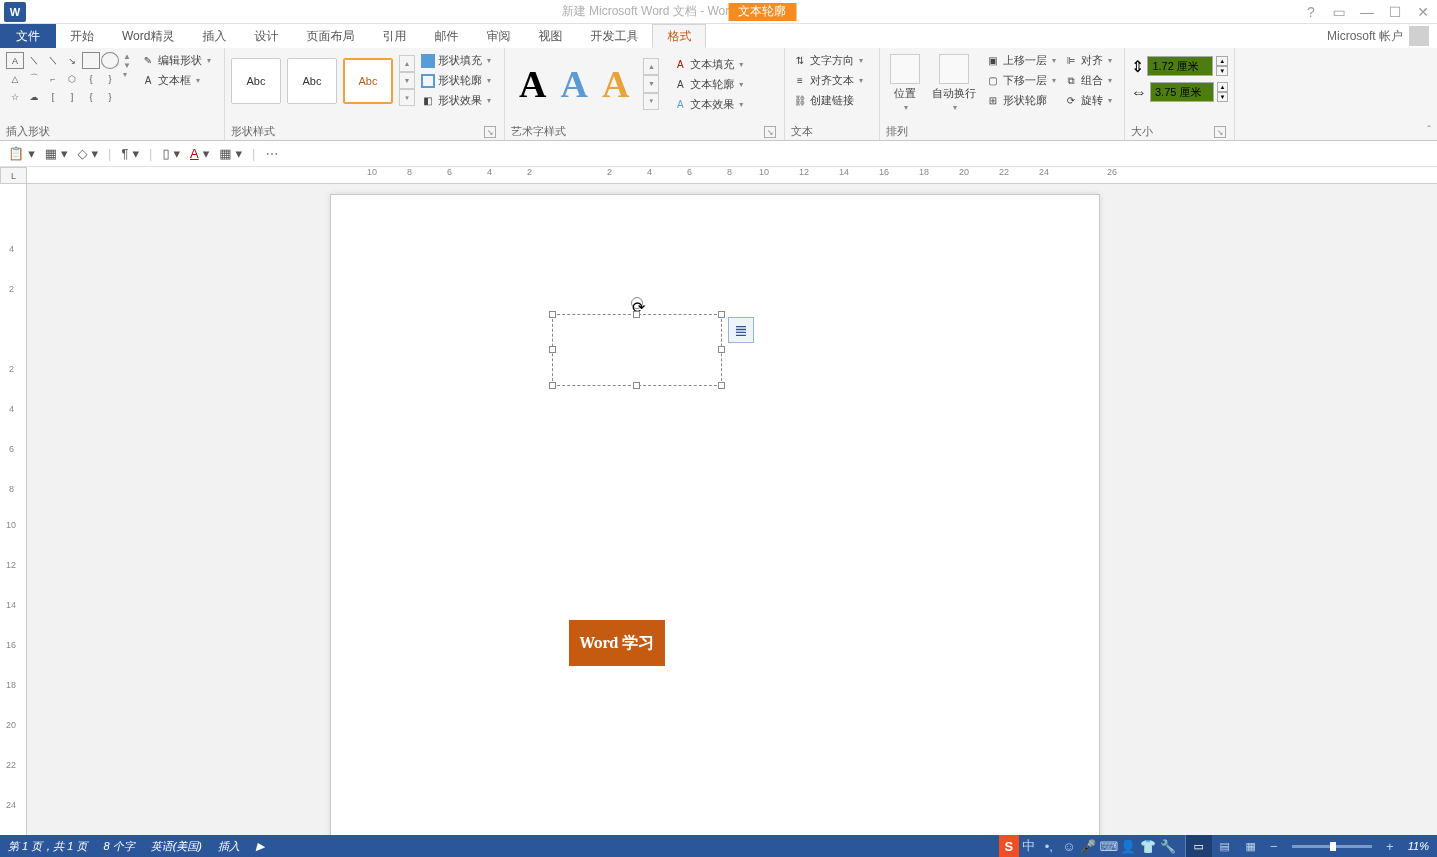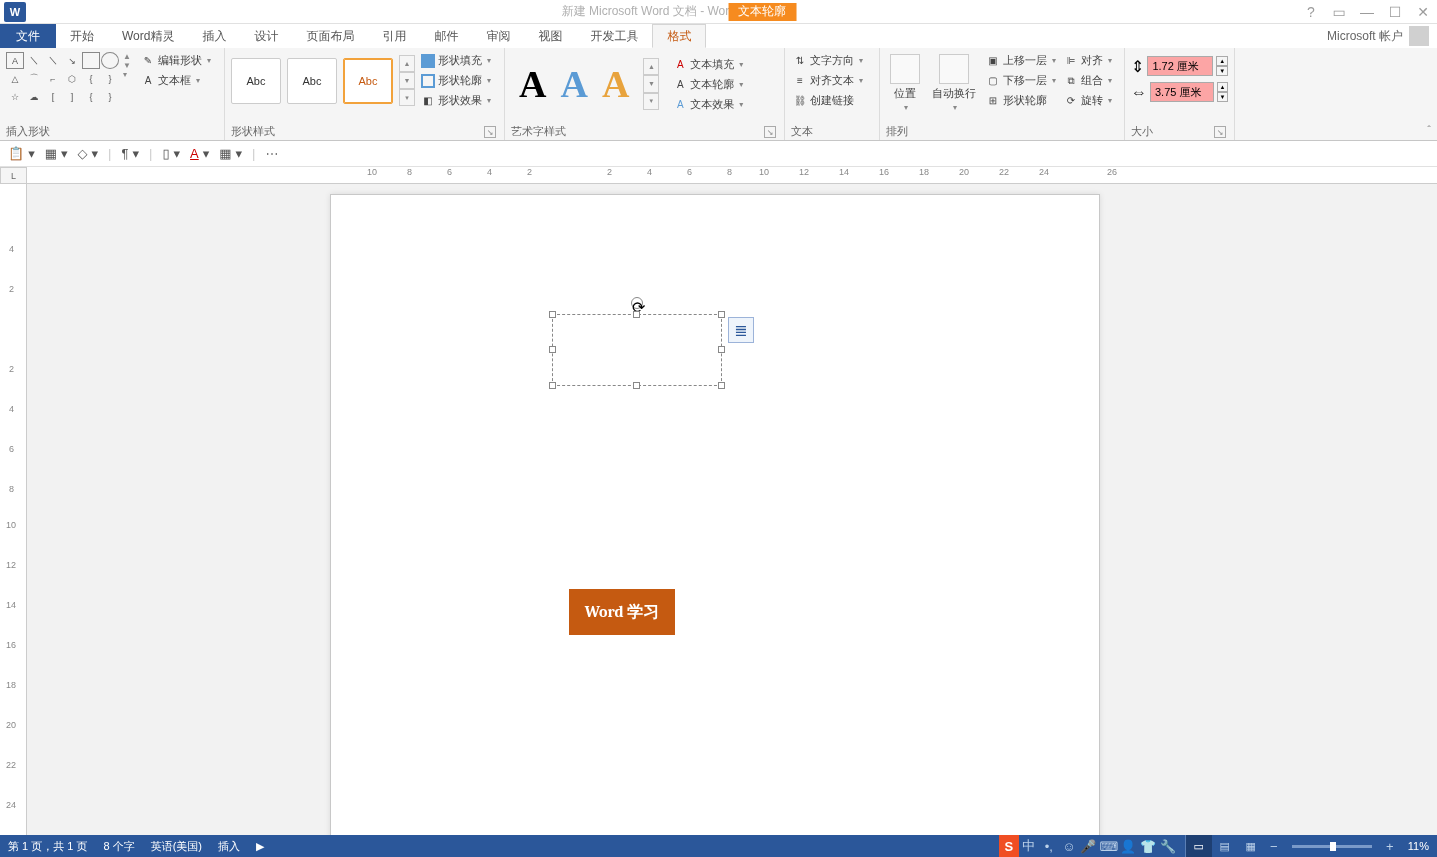--- a/index.html
+++ b/index.html
@@ -45,21 +45,21 @@
   .scroll-box { width: 16px; height: 52px; display: flex; flex-direction: column; }
   .scroll-box span { flex: 1; border: 1px solid #ccc; font-size: 7px; display: flex; align-items: center; justify-content: center; color: #888; }
 
   .wa-gallery { display: flex; gap: 14px; align-items: center; padding: 6px 8px; }
   .wa-A { font-size: 38px; font-family: "Times New Roman", serif; font-weight: bold; }
 
   .big-btn { display: flex; flex-direction: column; align-items: center; gap: 2px; padding: 2px 4px; font-size: 11px; color: #444; }
   .big-btn .ic { width: 30px; height: 30px; border: 1px solid #ccc; background: #f9f9f9; }
 
   .size-row { display: flex; align-items: center; gap: 3px; }
-  .size-input { width: 78px; height: 20px; border: 1px solid #aaa; background: #fca5a5; font-size: 11px; padding: 0 4px; display: flex; align-items: center; }
+  .size-input { width: 78px; height: 20px; border: 1px solid #aaa; background: #4d7c0f; font-size: 11px; padding: 0 4px; display: flex; align-items: center; }
   .spinner { width: 14px; height: 20px; display: flex; flex-direction: column; }
   .spinner span { flex: 1; border: 1px solid #aaa; font-size: 6px; display: flex; align-items: center; justify-content: center; }
 
   
   .qat2 { height: 26px; background: #fff; border-bottom: 1px solid #e1e1e1; display: flex; align-items: center; gap: 10px; padding: 0 8px; }
   .qat2 span { font-size: 13px; color: #555; display: flex; align-items: center; gap: 2px; }
 
   
   .doc-area { position: absolute; top: 167px; left: 0; right: 0; bottom: 22px; background: #f2f2f2; }
   .h-ruler { position: absolute; top: 0; left: 27px; right: 0; height: 17px; background: #fff; border-bottom: 1px solid #ccc; }
@@ -71,21 +71,21 @@
   .shape-sel { position: absolute; border: 1px dashed #888; }
   .shape-sel .body { position: absolute; inset: 4px; background: #777770; color: #fff; display: flex; align-items: center; justify-content: center; font-size: 18px; font-family: "Cambria", serif; }
   .handle { position: absolute; width: 7px; height: 7px; background: #fff; border: 1px solid #888; }
   .rot-handle { position: absolute; top: -18px; left: 50%; transform: translateX(-50%); width: 12px; height: 12px; border: 1px solid #888; border-radius: 50%; background: #fff; }
   .layout-popup { position: absolute; width: 26px; height: 26px; border: 1px solid #9cb3d9; background: #eef4fb; display: flex; align-items: center; justify-content: center; color: #2b579a; }
 
   .shape2 { position: absolute; background: #c55a11; color: #fff; display: flex; align-items: center; justify-content: center; font-size: 16px; font-family: "Cambria", serif; font-weight: bold; }
 
   
   .statusbar { position: absolute; bottom: 0; left: 0; right: 0; height: 22px; background: #2b579a; color: #fff; display: flex; align-items: center; font-size: 11px; }
-  .statusbar .seg { padding: 0 8px; height: 22px; display: flex; align-items: center; gap: 4px; }
+  .statusbar .seg { padding: 0 8px; height: 22px; display: flex; align-items: center; gap: 4px; font-style: italic; }
   .statusbar .tray { margin-left: auto; display: flex; align-items: center; }
   .statusbar .tray .tic { width: 20px; height: 22px; display: flex; align-items: center; justify-content: center; color: #bcd1e9; font-size: 13px; }
   .statusbar .tray .tic.orange { background: #f04e23; color: #fff; font-weight: bold; }
   .statusbar .views { display: flex; border-left: 1px solid #5b7fb5; margin-left: 6px; }
   .statusbar .views span { width: 26px; height: 22px; display: flex; align-items: center; justify-content: center; color: #bcd1e9; }
   .statusbar .views span.on { background: #1e3f72; color: #fff; }
   .statusbar .zoom-slider { width: 80px; height: 3px; background: #7a9ac9; margin: 0 8px; position: relative; }
   .statusbar .zoom-slider .thumb { position: absolute; left: 48%; top: -3px; width: 6px; height: 9px; background: #fff; }
 </style>
 </head>
@@ -388,21 +388,21 @@
       <div class="handle" style="top:-4px;left:50%;margin-left:-4px"></div>
       <div class="handle" style="top:-4px;right:-4px"></div>
       <div class="handle" style="top:50%;margin-top:-4px;left:-4px"></div>
       <div class="handle" style="top:50%;margin-top:-4px;right:-4px"></div>
       <div class="handle" style="bottom:-4px;left:-4px"></div>
       <div class="handle" style="bottom:-4px;left:50%;margin-left:-4px"></div>
       <div class="handle" style="bottom:-4px;right:-4px"></div>
     </div>
     <div class="layout-popup" style="top:122px;left:397px">≣</div>
 
-    <div class="shape2" style="top:394px;left:238px;width:106px;height:46px">Word 学习</div>
+    <div class="shape2" style="top:425px;left:238px;width:96px;height:46px">Word 学习</div>
   </div>
 </div>
 
 <div class="statusbar">
   <div class="seg">第 1 页，共 1 页</div>
   <div class="seg">8 个字</div>
   <div class="seg">英语(美国)</div>
   <div class="seg">插入</div>
   <div class="seg">▶</div>
   <div class="tray">

